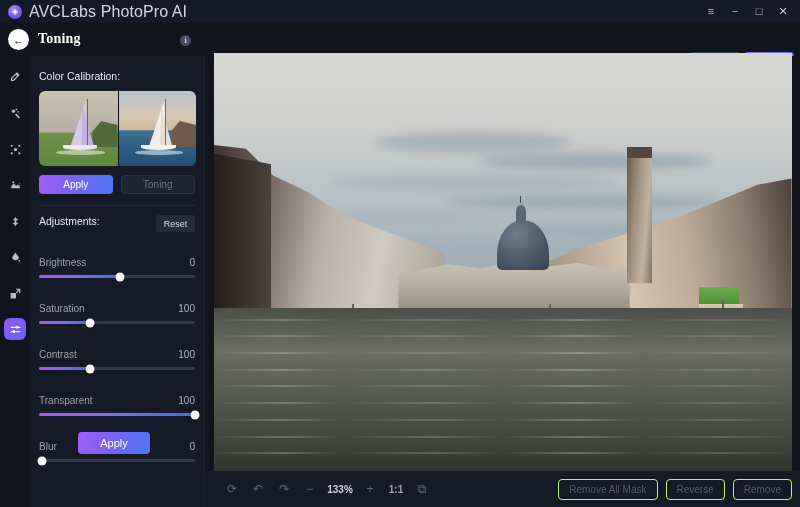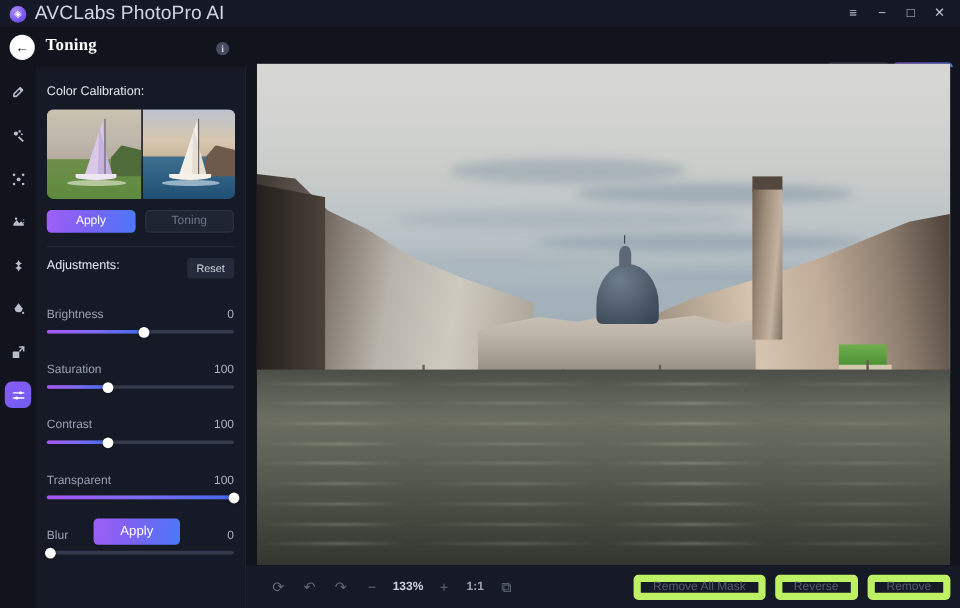--- a/index.html
+++ b/index.html
@@ -265,21 +265,21 @@
     color: #636a7d; font-size: 12px;
   }
   .tool-ic.first { margin-left: 14px; }
   .zoom-text {
     font-size: 10px; font-weight: bold; color: #ccd1de; width: 34px; text-align: center;
   }
   .ratio-text { font-size: 10px; font-weight: bold; color: #9ba1b2; width: 26px; text-align: center; }
   .spacer { flex: 1; }
   .ghost-btn {
     height: 21px; padding: 0 10px; margin-right: 8px; border-radius: 4px;
-    border: 6px solid #bef264; background: transparent; color: #565d71;
+    border: 1px solid #bef264; background: transparent; color: #565d71;
     font-size: 10px; display: flex; align-items: center; justify-content: center;
   }
 </style>
 </head>
 <body>
 
 <div class="app">
 
   <div class="titlebar">
     <div class="app-logo">

